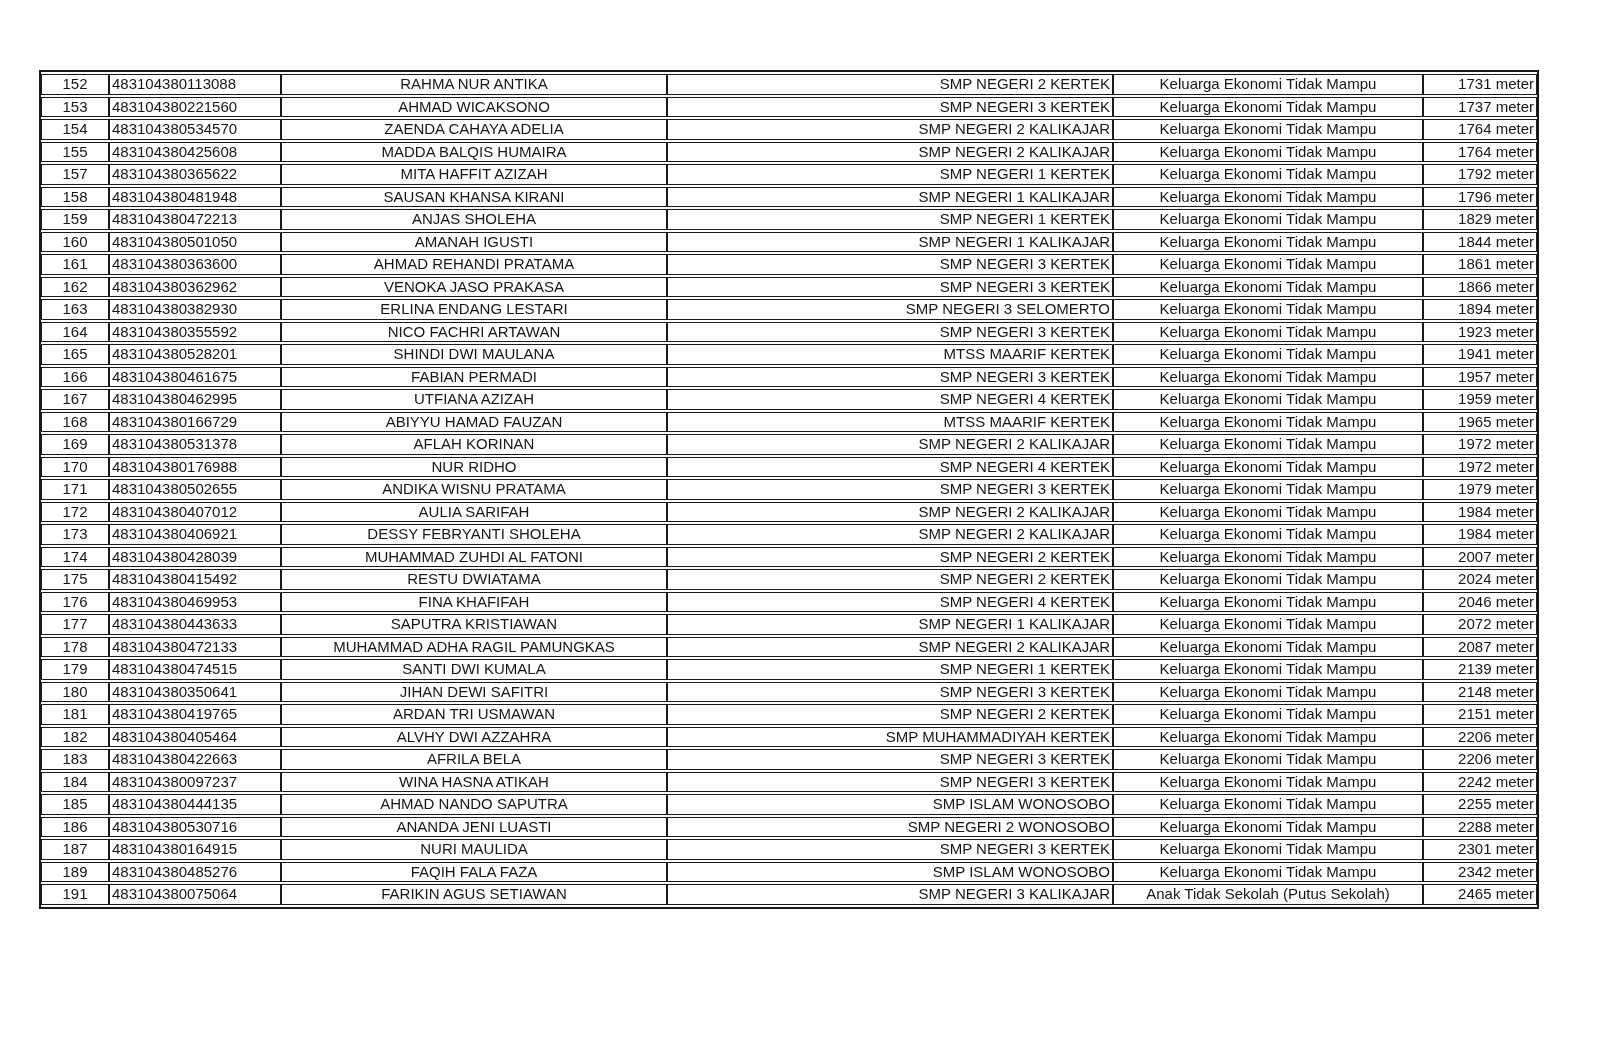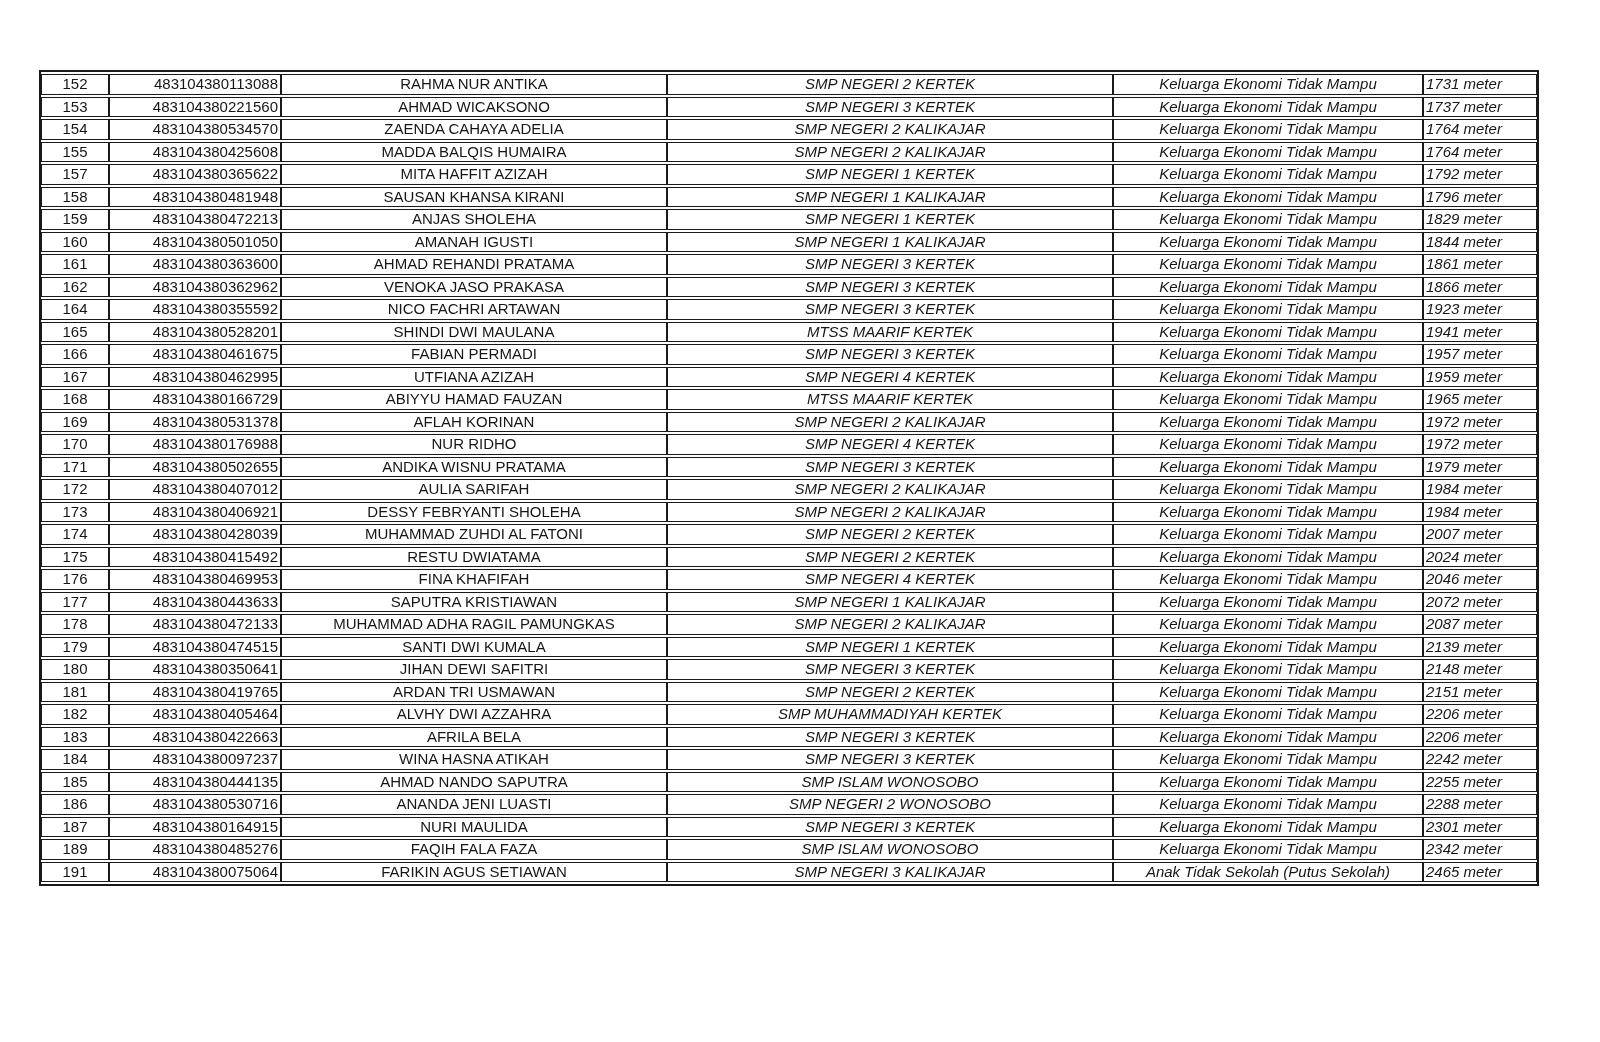--- a/index.html
+++ b/index.html
@@ -31,25 +31,25 @@
     height: 18.5px;
     font-size: 15px;
     line-height: 18px;
     color: #161616;
     white-space: nowrap;
     overflow: hidden;
     padding: 0 2px;
     background: #ffffff;
   }
   td.c-no       { width: 62px;  text-align: center; padding-right: 8px; }
-  td.c-id       { width: 166px; text-align: right; padding-left: 3px; }
+  td.c-id       { width: 166px; text-align: left; padding-left: 3px; }
   td.c-name     { width: 380px; text-align: center; padding-left: 3px; }
-  td.c-school   { width: 440px; text-align: center; padding-left: 3px; font-style: italic; }
-  td.c-status   { width: 304px; text-align: center; font-style: italic; }
-  td.c-distance { width: 108px; text-align: left; font-style: italic; }
+  td.c-school   { width: 440px; text-align: right; padding-left: 3px; }
+  td.c-status   { width: 304px; text-align: center; }
+  td.c-distance { width: 108px; text-align: right; }
 </style>
 </head>
 <body>
 
 <div class="page">
   <table class="student-table">
     <tbody>
         <tr>
           <td class="c-no">152</td>
           <td class="c-id">483104380113088</td>
@@ -124,20 +124,28 @@
         </tr>
         <tr>
           <td class="c-no">162</td>
           <td class="c-id">483104380362962</td>
           <td class="c-name">VENOKA JASO PRAKASA</td>
           <td class="c-school">SMP NEGERI 3 KERTEK</td>
           <td class="c-status">Keluarga Ekonomi Tidak Mampu</td>
           <td class="c-distance">1866 meter</td>
         </tr>
         <tr>
+          <td class="c-no">163</td>
+          <td class="c-id">483104380382930</td>
+          <td class="c-name">ERLINA ENDANG LESTARI</td>
+          <td class="c-school">SMP NEGERI 3 SELOMERTO</td>
+          <td class="c-status">Keluarga Ekonomi Tidak Mampu</td>
+          <td class="c-distance">1894 meter</td>
+        </tr>
+        <tr>
           <td class="c-no">164</td>
           <td class="c-id">483104380355592</td>
           <td class="c-name">NICO FACHRI ARTAWAN</td>
           <td class="c-school">SMP NEGERI 3 KERTEK</td>
           <td class="c-status">Keluarga Ekonomi Tidak Mampu</td>
           <td class="c-distance">1923 meter</td>
         </tr>
         <tr>
           <td class="c-no">165</td>
           <td class="c-id">483104380528201</td>

